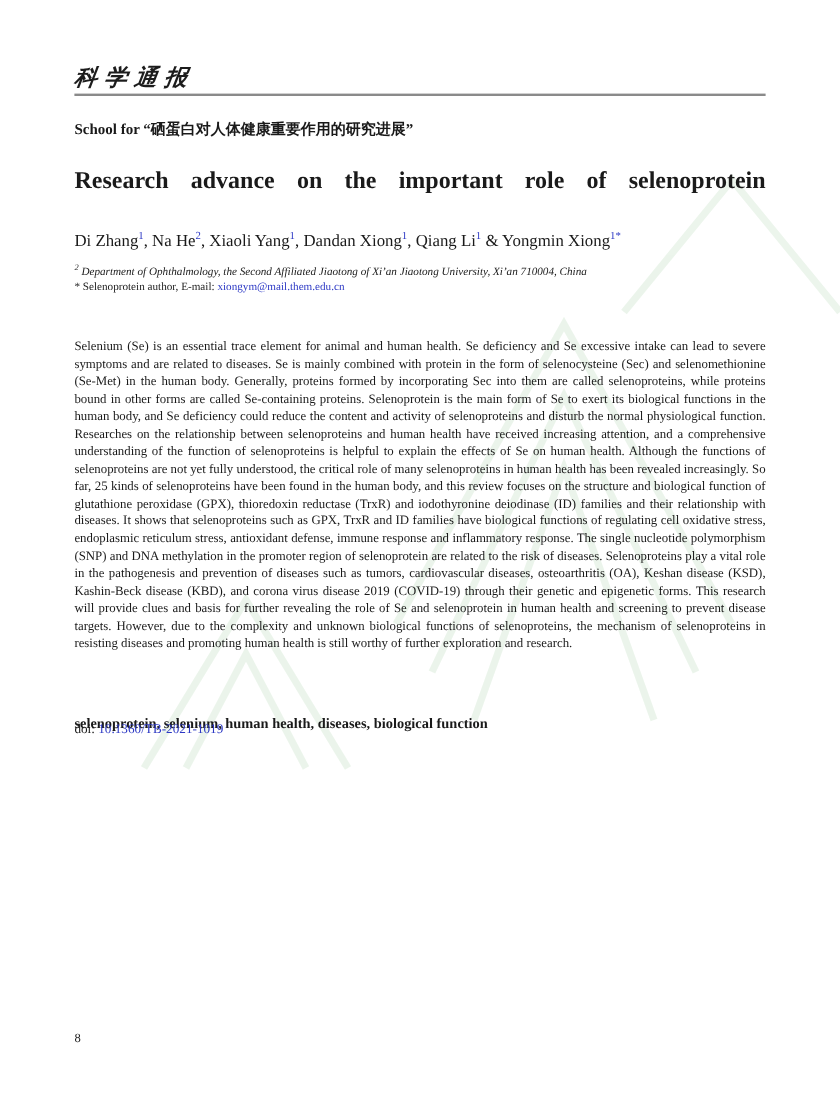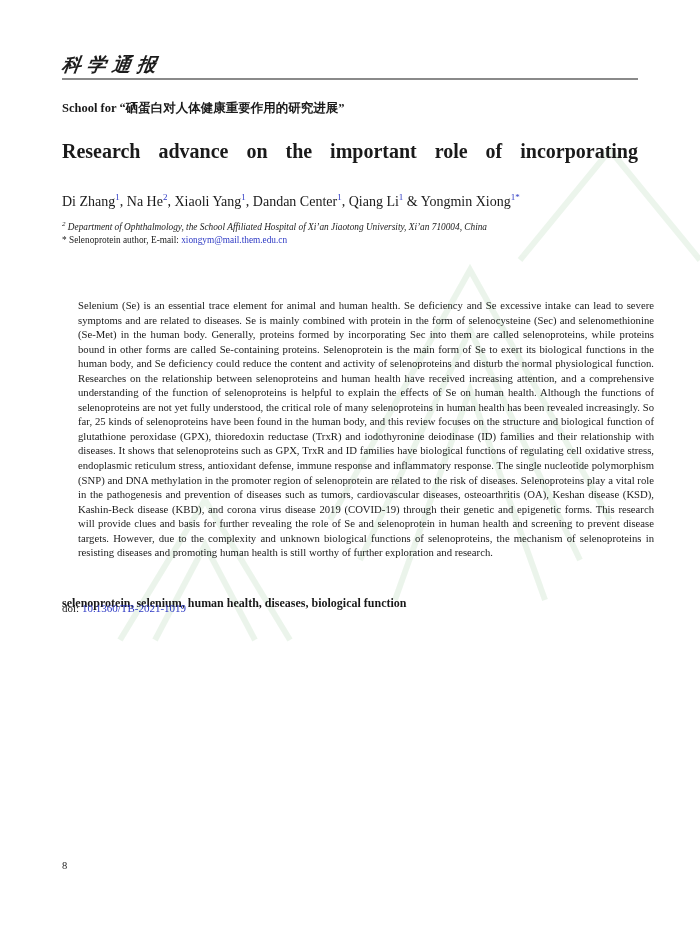--- a/index.html
+++ b/index.html
@@ -44,21 +44,21 @@
     position:absolute;left:62px;top:221px;width:576px;
     font-size:9.3px;line-height:12.6px;
   }
   .affil{font-style:italic;padding-left:8px;text-indent:-8px;}
   .affil sup{font-size:7px;line-height:0;}
   .corresponding{font-style:normal;padding-left:8px;text-indent:-8px;}
   .link{color:#2c38c4;text-decoration:none;cursor:pointer;}
   .abstract{
     position:absolute;left:62px;top:282px;width:576px;
     font-size:10.7px;line-height:14.55px;
-    text-align:justify;margin:16px;
+    text-align:justify;margin:0;
   }
   .keywords{
     position:absolute;left:62px;top:596px;width:576px;
     font-size:12px;font-weight:bold;
   }
   .doi{
     position:absolute;left:62px;top:602px;
     font-size:11px;
   }
   .pagenum{
@@ -81,27 +81,27 @@
       <polyline points="520,260 610,150 700,260"></polyline>
     </g>
   </svg>
 
   <div class="logo">科学通报</div>
   <div class="rule"></div>
 
   <div class="summary">School for “硒蛋白对人体健康重要作用的研究进展”</div>
 
   <h1 class="title">
-      <span class="t1">Research advance on the important role of incorporating</span>
+      <span class="t1">Research advance on the important role of selenoprotein</span>
     </h1>
 
-  <div class="authors"><span><span>Di Zhang</span><sup>1</sup><span>, </span></span><span><span>Na He</span><sup>2</sup><span>, </span></span><span><span>Xiaoli Yang</span><sup>1</sup><span>, </span></span><span><span>Dandan Center</span><sup>1</sup><span>, </span></span><span><span>Qiang Li</span><sup>1</sup><span> &amp; </span></span><span><span>Yongmin Xiong</span><sup>1*</sup></span></div>
+  <div class="authors"><span><span>Di Zhang</span><sup>1</sup><span>, </span></span><span><span>Na He</span><sup>2</sup><span>, </span></span><span><span>Xiaoli Yang</span><sup>1</sup><span>, </span></span><span><span>Dandan Xiong</span><sup>1</sup><span>, </span></span><span><span>Qiang Li</span><sup>1</sup><span> &amp; </span></span><span><span>Yongmin Xiong</span><sup>1*</sup></span></div>
 
   <div class="affils">
-    <div class="affil"><sup>2</sup><span> Department of Ophthalmology, the School Affiliated Hospital of Xi’an Jiaotong University, Xi’an 710004, China</span></div>
+    <div class="affil"><sup>2</sup><span> Department of Ophthalmology, the Second Affiliated Jiaotong of Xi’an Jiaotong University, Xi’an 710004, China</span></div>
     <div class="corresponding"><span>*</span><span> Selenoprotein author, E-mail: </span><a class="link">xiongym@mail.them.edu.cn</a></div>
   </div>
 
   <p class="abstract">Selenium (Se) is an essential trace element for animal and human health. Se deficiency and Se excessive intake can lead to severe symptoms and are related to diseases. Se is mainly combined with protein in the form of selenocysteine (Sec) and selenomethionine (Se-Met) in the human body. Generally, proteins formed by incorporating Sec into them are called selenoproteins, while proteins bound in other forms are called Se-containing proteins. Selenoprotein is the main form of Se to exert its biological functions in the human body, and Se deficiency could reduce the content and activity of selenoproteins and disturb the normal physiological function. Researches on the relationship between selenoproteins and human health have received increasing attention, and a comprehensive understanding of the function of selenoproteins is helpful to explain the effects of Se on human health. Although the functions of selenoproteins are not yet fully understood, the critical role of many selenoproteins in human health has been revealed increasingly. So far, 25 kinds of selenoproteins have been found in the human body, and this review focuses on the structure and biological function of glutathione peroxidase (GPX), thioredoxin reductase (TrxR) and iodothyronine deiodinase (ID) families and their relationship with diseases. It shows that selenoproteins such as GPX, TrxR and ID families have biological functions of regulating cell oxidative stress, endoplasmic reticulum stress, antioxidant defense, immune response and inflammatory response. The single nucleotide polymorphism (SNP) and DNA methylation in the promoter region of selenoprotein are related to the risk of diseases. Selenoproteins play a vital role in the pathogenesis and prevention of diseases such as tumors, cardiovascular diseases, osteoarthritis (OA), Keshan disease (KSD), Kashin-Beck disease (KBD), and corona virus disease 2019 (COVID-19) through their genetic and epigenetic forms. This research will provide clues and basis for further revealing the role of Se and selenoprotein in human health and screening to prevent disease targets. However, due to the complexity and unknown biological functions of selenoproteins, the mechanism of selenoproteins in resisting diseases and promoting human health is still worthy of further exploration and research.</p>
 
   <div class="keywords">selenoprotein, selenium, human health, diseases, biological function</div>
 
   <div class="doi"><span>doi: </span><a class="link">10.1360/TB-2021-1019</a></div>
 
   <div class="pagenum">8</div>

